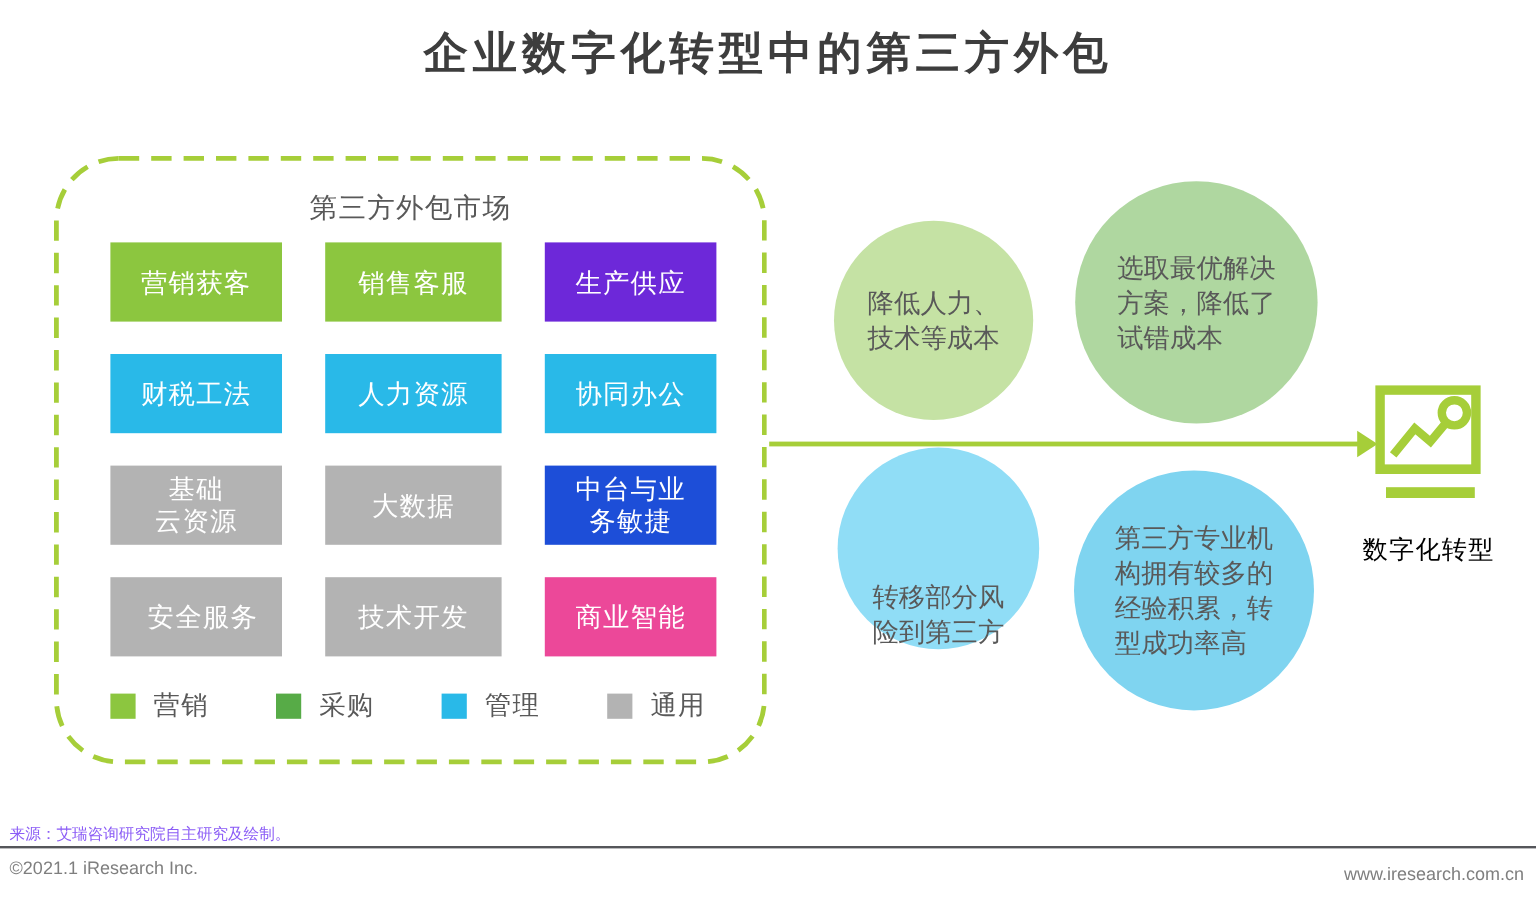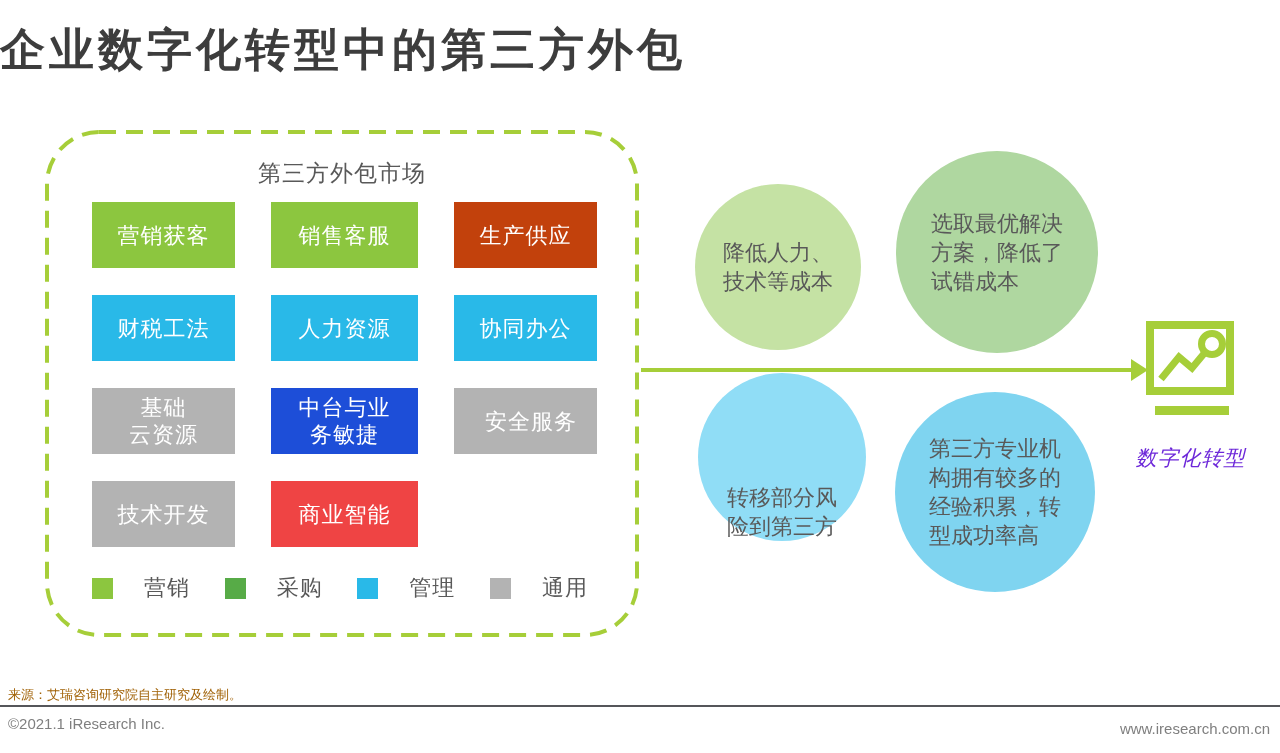--- a/index.html
+++ b/index.html
@@ -9,22 +9,22 @@
     width: 1280px;
     height: 753px;
     background: #ffffff;
     overflow: hidden;
     font-family: "Liberation Sans", "DejaVu Sans", sans-serif;
   }
   .title {
     position: absolute;
     top: 20px; left: 0;
     width: 100%;
-    text-align: left;
-    font-size: 45px;
+    text-align: center;
+    font-size: 37px;
     font-weight: bold;
     letter-spacing: 4px;
     color: #3d3d3d;
   }
   
   .market-panel {
     position: absolute;
     left: 45px; top: 130px;
     width: 594px; height: 507px;
   }
@@ -63,21 +63,21 @@
   .legend {
     position: absolute;
     left: 47px; top: 443px;
     width: 496px;
     display: flex;
     justify-content: space-between;
   }
   .legend-item { display: flex; align-items: center; }
   .legend-swatch { width: 21px; height: 21px; display: inline-block; }
   .legend-label {
-    margin-left: 31px;
+    margin-left: 15px;
     font-size: 22px;
     color: #595959;
     letter-spacing: 1px;
   }
   
   .circle {
     position: absolute;
     border-radius: 50%;
     display: flex;
     align-items: center;
@@ -113,30 +113,29 @@
     position: absolute;
     left: 1146px; top: 321px;
     width: 88px; height: 96px;
   }
   .result-label {
     position: absolute;
     left: 1118px; top: 444px;
     width: 145px;
     text-align: center;
     font-size: 21px;
-    color: #6d28d9;
-    letter-spacing: 1px;
-    font-style: italic;
+    color: #000000;
+    letter-spacing: 1px;
   }
   
   .source-note {
     position: absolute;
     left: 8px; top: 686px;
     font-size: 13px;
-    color: #a16207;
+    color: #8b5cf6;
   }
   .footer-divider {
     position: absolute;
     left: 0; top: 705px;
     width: 1280px; height: 2px;
     background: #55565a;
   }
   .footer-left {
     position: absolute;
     left: 8px; top: 715px;
@@ -159,31 +158,32 @@
 
   <div class="market-panel">
     <svg class="dash-border" width="594" height="507" viewBox="0 0 594 507">
       <rect x="2" y="2" width="590" height="503" rx="52" ry="52" fill="none" stroke="#a6ce39" stroke-width="4" stroke-dasharray="17 10"></rect>
     </svg>
     <div class="market-label">第三方外包市场</div>
 
     <div class="market-grid">
       <div class="market-cell" style="background-color: rgb(140, 198, 63);">营销获客</div>
       <div class="market-cell" style="background-color: rgb(140, 198, 63);">销售客服</div>
-      <div class="market-cell" style="background-color: #c2410c;">生产供应</div>
+      <div class="market-cell" style="background-color: #6d28d9;">生产供应</div>
       <div class="market-cell" style="background-color: rgb(41, 185, 232);">财税工法</div>
       <div class="market-cell" style="background-color: rgb(41, 185, 232);">人力资源</div>
       <div class="market-cell" style="background-color: rgb(41, 185, 232);">协同办公</div>
       <div class="market-cell" style="background-color: rgb(179, 179, 179);">基础
 云资源</div>
+      <div class="market-cell" style="background-color: rgb(179, 179, 179);">大数据</div>
       <div class="market-cell" style="background-color: #1d4ed8;">中台与业
 务敏捷</div>
       <div class="market-cell" style="background-color: rgb(179, 179, 179); padding-left: 11px;">安全服务</div>
       <div class="market-cell" style="background-color: rgb(179, 179, 179);">技术开发</div>
-      <div class="market-cell" style="background-color: #ef4444;">商业智能</div>
+      <div class="market-cell" style="background-color: #ec4899;">商业智能</div>
     </div>
 
     <div class="legend">
       <div class="legend-item">
         <span class="legend-swatch" style="background-color: rgb(140, 198, 63);"></span>
         <span class="legend-label">营销</span>
       </div>
       <div class="legend-item">
         <span class="legend-swatch" style="background-color: rgb(87, 171, 71);"></span>
         <span class="legend-label">采购</span>

